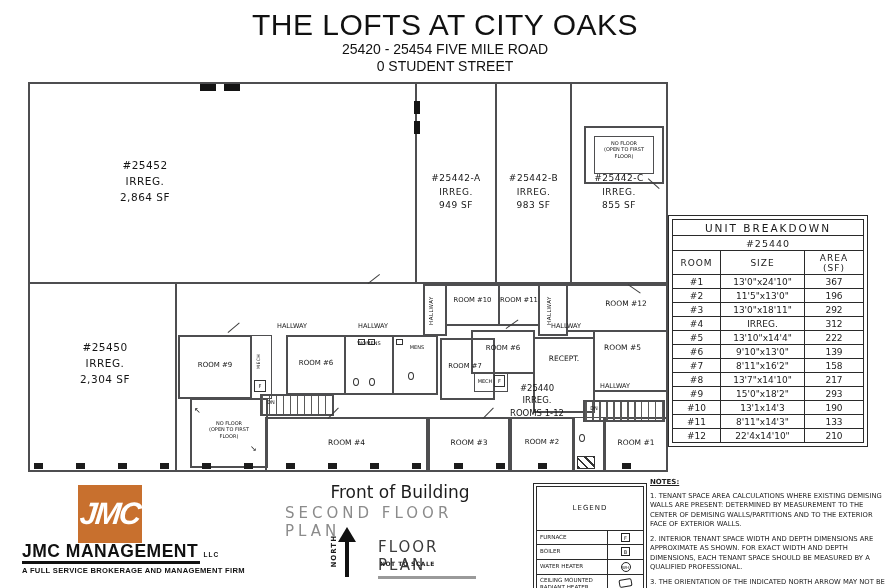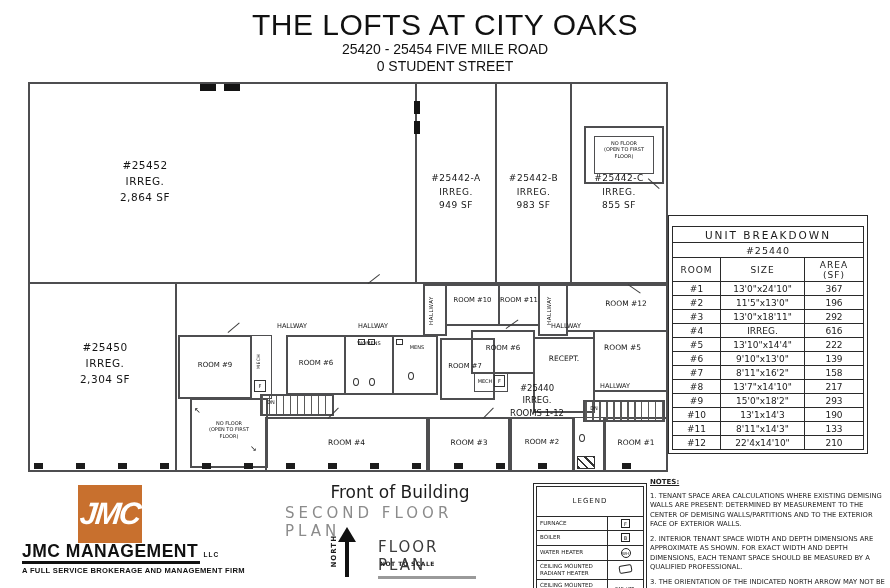--- a/index.html
+++ b/index.html
@@ -23,30 +23,30 @@
   .tiny { font-size:5px; line-height:1.25; }
   .vert { writing-mode:vertical-rl; transform:rotate(180deg); font-size:5.5px; letter-spacing:.5px; }
   .stairs { position:absolute; border:2px solid #4e4e50;
     background:repeating-linear-gradient(90deg,#5a5a5a 0 1.5px,transparent 1.5px 7px); }
   .blackmark { position:absolute; background:#141414; }
   .fbox { position:absolute; border:1.2px solid #333; font-size:5px; text-align:center; line-height:9px; background:#fff; }
   .door { position:absolute; width:15px; height:1.4px; background:#3c3c3c; transform-origin:left center; }
   .ticks { position:absolute; background:repeating-linear-gradient(90deg,#1c1c1c 0 9px,transparent 9px 42px); }
   
   #unitTableWrap { left:668px; top:215px; width:200px; border:1.5px solid #2a2a2a; padding:3px; background:#fff; }
-  #unitTable { width:100%; border-collapse:collapse; font-size:9px;margin-top:7px; }
+  #unitTable { width:100%; border-collapse:collapse; font-size:9px; }
   #unitTable td, #unitTable th { border:1px solid #2a2a2a; text-align:center; padding:1.5px 2px; font-weight:normal; height:13px; }
   #unitTable .ttl { font-size:10.5px; letter-spacing:2px; }
   #unitTable .sub { font-size:9.5px; letter-spacing:1px; }
   #unitTable .hdr td { letter-spacing:1px; }
   
   #legend { left:533px; top:483px; width:114px; border:1.5px solid #2a2a2a; padding:2px; background:#fff; }
   #legendTable { width:100%; border-collapse:collapse; }
   #legendTable td { border:1px solid #2a2a2a; font-size:5.6px; padding:2px 3px; line-height:1.3; white-space:pre-line; }
-  #legendTable .lt { text-align:center; font-size:7px; letter-spacing:1px; padding:10px;margin-top:16px; }
+  #legendTable .lt { text-align:center; font-size:7px; letter-spacing:1px; padding:17px;margin-top:16px; }
   .ic { text-align:center; width:36px; }
   .sqicon { display:inline-block; width:9px; height:9px; border:1px solid #222; font-size:5px; line-height:8px; text-align:center; }
   .whicon { display:inline-block; width:10px; height:10px; border:1px solid #222; border-radius:50%; font-size:4px; line-height:9px; text-align:center; }
   .radicon { display:inline-block; width:13px; height:8px; border:1px solid #222; border-radius:2px; transform:rotate(-10deg); font-size:4px; line-height:7px; text-align:center; }
   .rad2 { display:inline-block; border-bottom:1.5px solid #222; font-size:4px; padding:0 1px 1px 1px; }
   
   #notes { left:650px; top:478px; width:236px; font-size:6.8px; line-height:1.4; color:#1d1d1d; }
   #notes .nh { text-decoration:underline; font-weight:bold; margin-bottom:4px; font-size:7px; }
   #notes p { margin-bottom:5px; }
   
@@ -217,21 +217,21 @@
             <td>196</td>
           </tr>
           <tr>
             <td>#3</td>
             <td>13'0"x18'11"</td>
             <td>292</td>
           </tr>
           <tr>
             <td>#4</td>
             <td>IRREG.</td>
-            <td>616</td>
+            <td>312</td>
           </tr>
           <tr>
             <td>#5</td>
             <td>13'10"x14'4"</td>
             <td>222</td>
           </tr>
           <tr>
             <td>#6</td>
             <td>9'10"x13'0"</td>
             <td>139</td>

